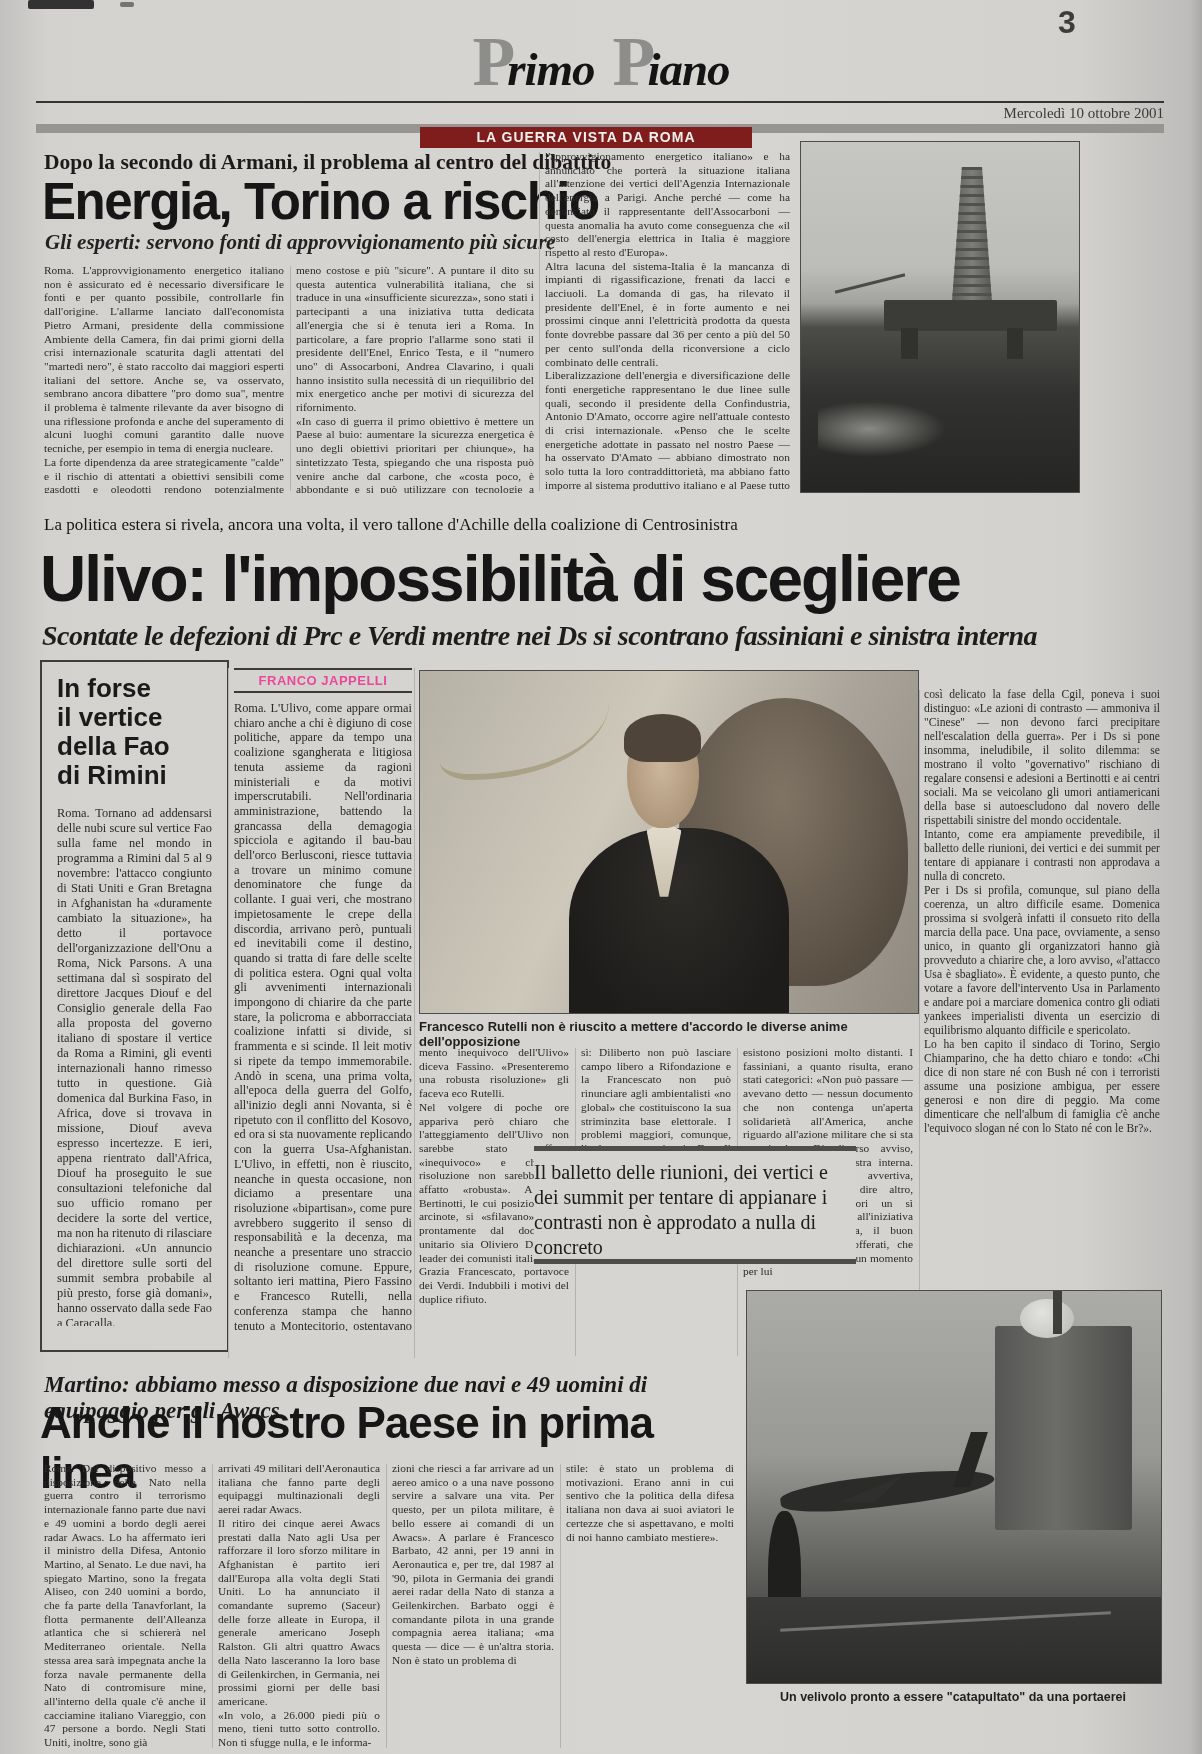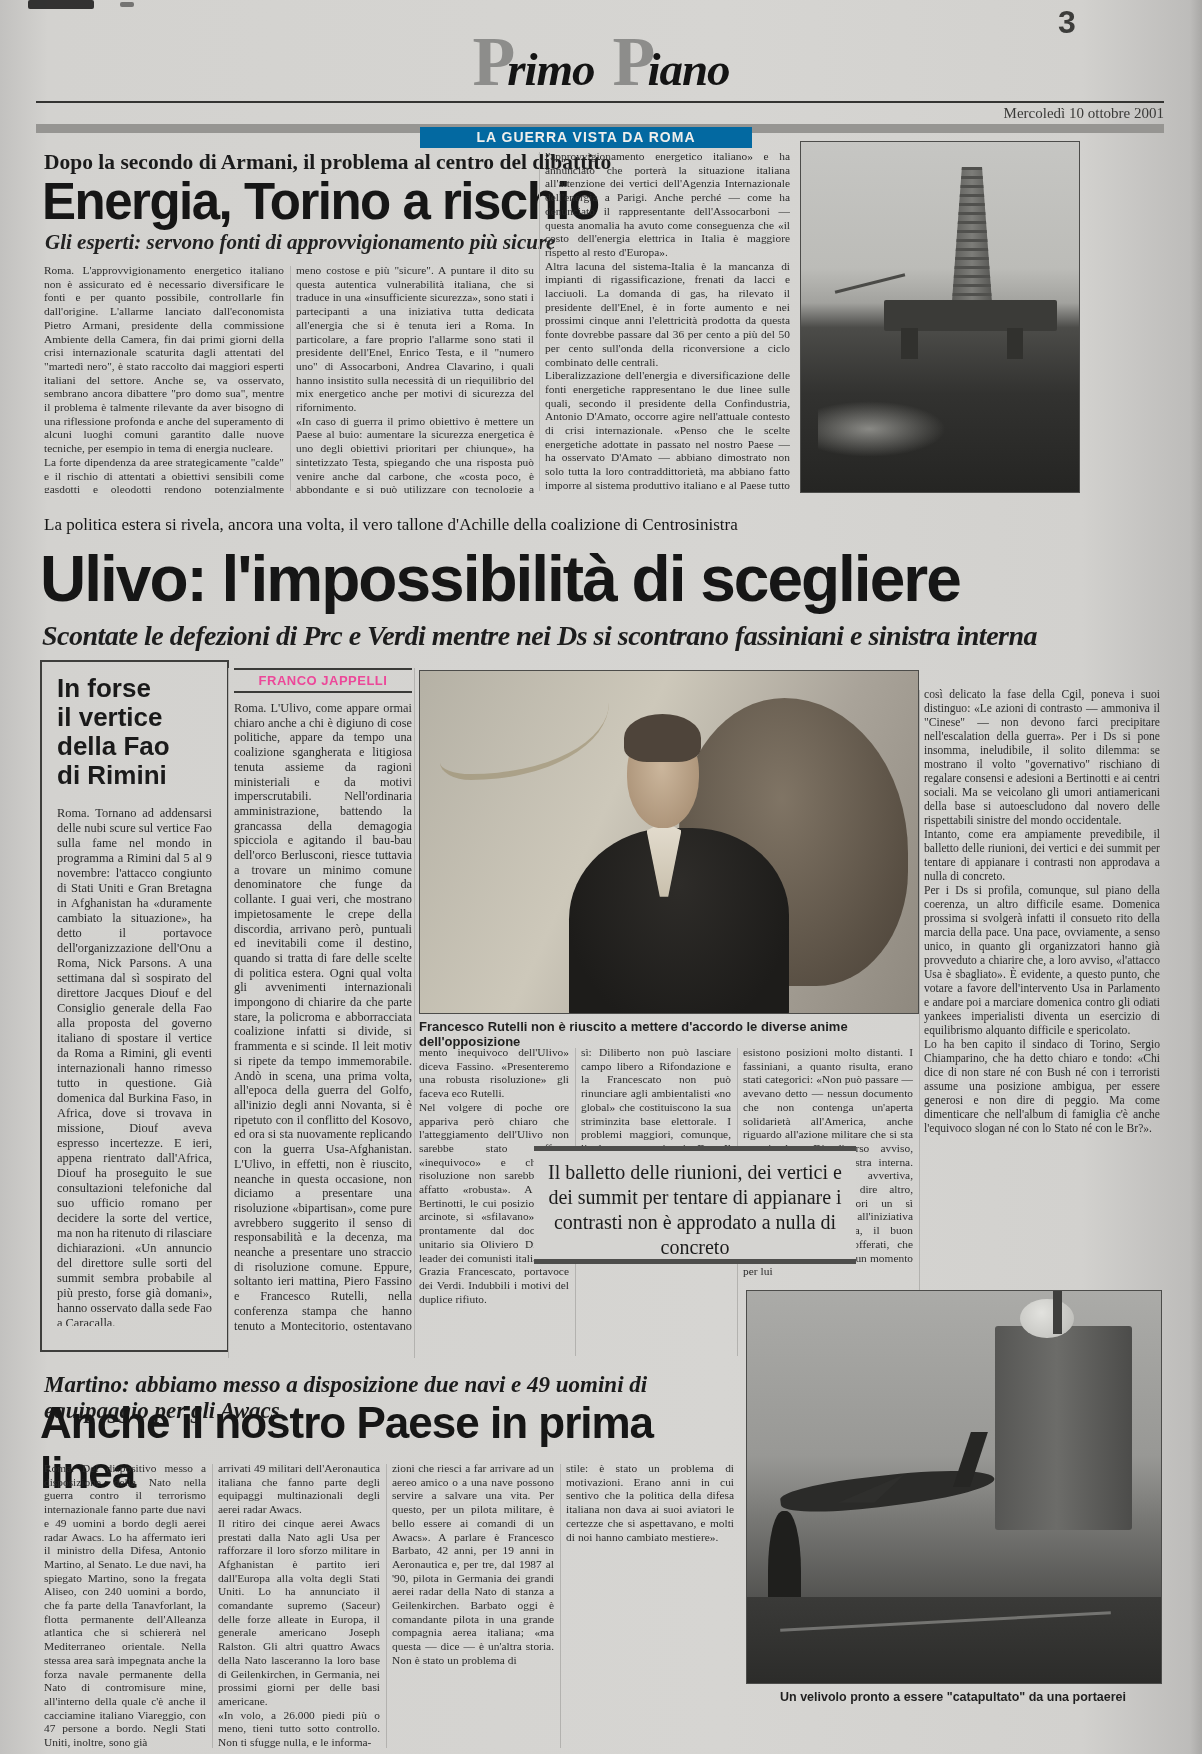--- a/index.html
+++ b/index.html
@@ -16,41 +16,41 @@
   .vline{position:absolute;width:1px;background:#b3b2af;}
   .photo{position:absolute;border:1px solid #4c4c4a;overflow:hidden;}
   .capt{position:absolute;font-family:"Liberation Sans",sans-serif;font-weight:bold;color:#1f1f1f;}
   .headline{position:absolute;font-family:"Liberation Sans",sans-serif;font-weight:bold;color:#161616;}
   .smudge{position:absolute;background:#161616;border-radius:2px;}
   .pp-initial{font-family:"Liberation Serif",serif;font-weight:bold;font-size:70px;color:#8d8d8b;}
   .pp-word{font-family:"Liberation Serif",serif;font-weight:bold;font-style:italic;font-size:47px;color:#141414;letter-spacing:-1px;margin-left:-8px;margin-top:10px;}
   .quote-box{
     position:absolute;left:534px;top:1146px;width:322px;height:118px;
     background:#d5d4d1;border-top:5px solid #4d4d4b;border-bottom:5px solid #4d4d4b;
-    font-size:20px;line-height:25px;text-align:center;color:#1c1c1c;padding-top:9px;box-sizing:border-box;
+    font-size:20px;line-height:25px;text-align:left;color:#1c1c1c;padding-top:9px;box-sizing:border-box;
   }
 </style>
 </head>
 <body>
 
 <div class="smudge" style="left:28px;top:0;width:66px;height:9px;opacity:.85;"></div>
 <div class="smudge" style="left:120px;top:2px;width:14px;height:5px;opacity:.5;"></div>
 
 <div class="abs headline" style="left:1058px;top:4px;font-size:32px;color:#3d3d3b;">3</div>
 
 <div class="abs" style="left:0;top:22px;width:1202px;text-align:center;">
   <span class="pp-initial">P</span><span class="pp-word">rimo</span>
   <span class="pp-initial" style="margin-left:14px;">P</span><span class="pp-word">iano</span>
 </div>
 
 <div class="abs" style="left:36px;top:101px;width:1128px;height:2px;background:#343432;"></div>
 <div class="abs" style="left:36px;top:105px;width:1128px;text-align:right;font-size:15px;color:#3a3a38;">Mercoledì 10 ottobre 2001</div>
 <div class="abs" style="left:36px;top:124px;width:1128px;height:9px;background:#969592;"></div>
 
-<div class="abs" style="left:420px;top:127px;width:332px;height:21px;background:#0369a1;color:#efefec;font-family:'Liberation Sans',sans-serif;font-weight:bold;font-size:14px;letter-spacing:1px;text-align:center;line-height:21px;">LA GUERRA VISTA DA ROMA</div>
+<div class="abs" style="left:420px;top:127px;width:332px;height:21px;background:#7f1d1d;color:#efefec;font-family:'Liberation Sans',sans-serif;font-weight:bold;font-size:14px;letter-spacing:1px;text-align:center;line-height:21px;">LA GUERRA VISTA DA ROMA</div>
 
 <div class="abs" style="left:44px;top:150px;width:700px;font-size:21.5px;font-weight:bold;color:#1b1b1b;">Dopo la secondo di Armani, il problema al centro del dibattito</div>
 <div class="headline" style="left:42px;top:172px;width:760px;font-size:51px;letter-spacing:-1.5px;">Energia, Torino a rischio</div>
 <div class="abs" style="left:45px;top:230px;width:620px;font-size:21px;font-style:italic;font-weight:bold;color:#222;">Gli esperti: servono fonti di approvvigionamento più sicure</div>
 
 <div class="col" style="left:44px;top:264px;width:240px;height:229px;">Roma. L'approvvigionamento energetico italiano non è assicurato ed è necessario diversificare le fonti e per quanto possibile, controllarle fin dall'origine. L'allarme lanciato dall'economista Pietro Armani, presidente della commissione Ambiente della Camera, fin dai primi giorni della crisi internazionale scaturita dagli attentati del "martedì nero", è stato raccolto dai maggiori esperti italiani del settore. Anche se, va osservato, sembrano ancora dibattere "pro domo sua", mentre il problema è talmente rilevante da aver bisogno di una riflessione profonda e anche del superamento di alcuni luoghi comuni garantito dalle nuove tecniche, per esempio in tema di energia nucleare.
 La forte dipendenza da aree strategicamente "calde" e il rischio di attentati a obiettivi sensibili come gasdotti e oleodotti rendono potenzialmente vulnerabile l'approvvigionamento del nostro sistema elettrico, troppo sbilanciato su petrolio e gas a scapito di fonti</div>
 <div class="col" style="left:296px;top:264px;width:238px;height:229px;">meno costose e più "sicure". A puntare il dito su questa autentica vulnerabilità italiana, che si traduce in una «insufficiente sicurezza», sono stati i partecipanti a una iniziativa tutta dedicata all'energia che si è tenuta ieri a Roma. In particolare, a fare proprio l'allarme sono stati il presidente dell'Enel, Enrico Testa, e il "numero uno" di Assocarboni, Andrea Clavarino, i quali hanno insistito sulla necessità di un riequilibrio del mix energetico anche per motivi di sicurezza del rifornimento.
 «In caso di guerra il primo obiettivo è mettere un Paese al buio: aumentare la sicurezza energetica è uno degli obiettivi prioritari per chiunque», ha sintetizzato Testa, spiegando che una risposta può venire anche dal carbone, che «costa poco, è abbondante e si può utilizzare con tecnologie a basso impatto ambientale». Clavarino, a sua volta, ha chiesto l'intervento del governo «affinché corregga l'insufficiente sicurezza del</div>
 <div class="col" style="left:545px;top:150px;width:245px;height:343px;">l'approvvigionamento energetico italiano» e ha annunciato che porterà la situazione italiana all'attenzione dei vertici dell'Agenzia Internazionale dell'energia a Parigi. Anche perché — come ha denunciato il rappresentante dell'Assocarboni — questa anomalia ha avuto come conseguenza che «il costo dell'energia elettrica in Italia è maggiore rispetto al resto d'Europa».

